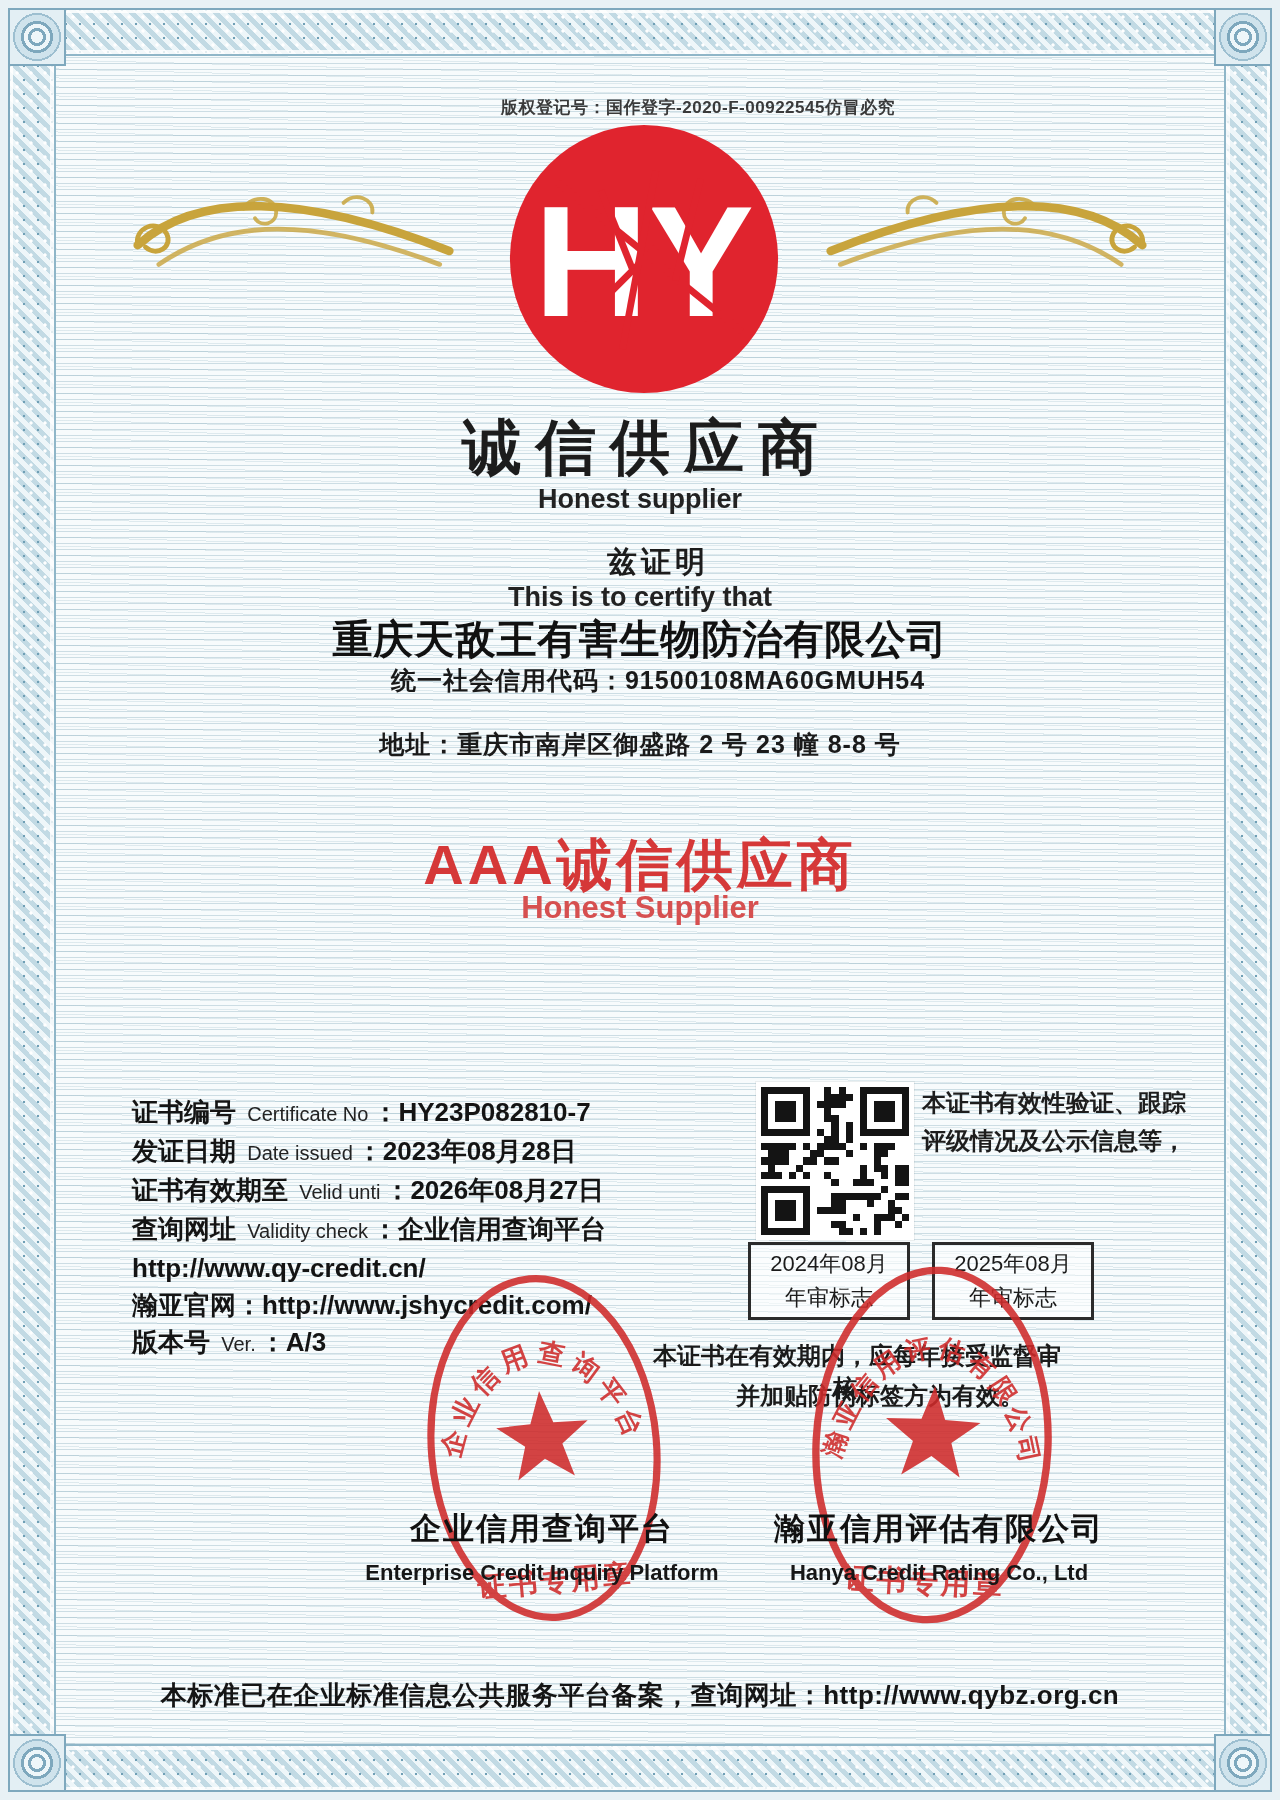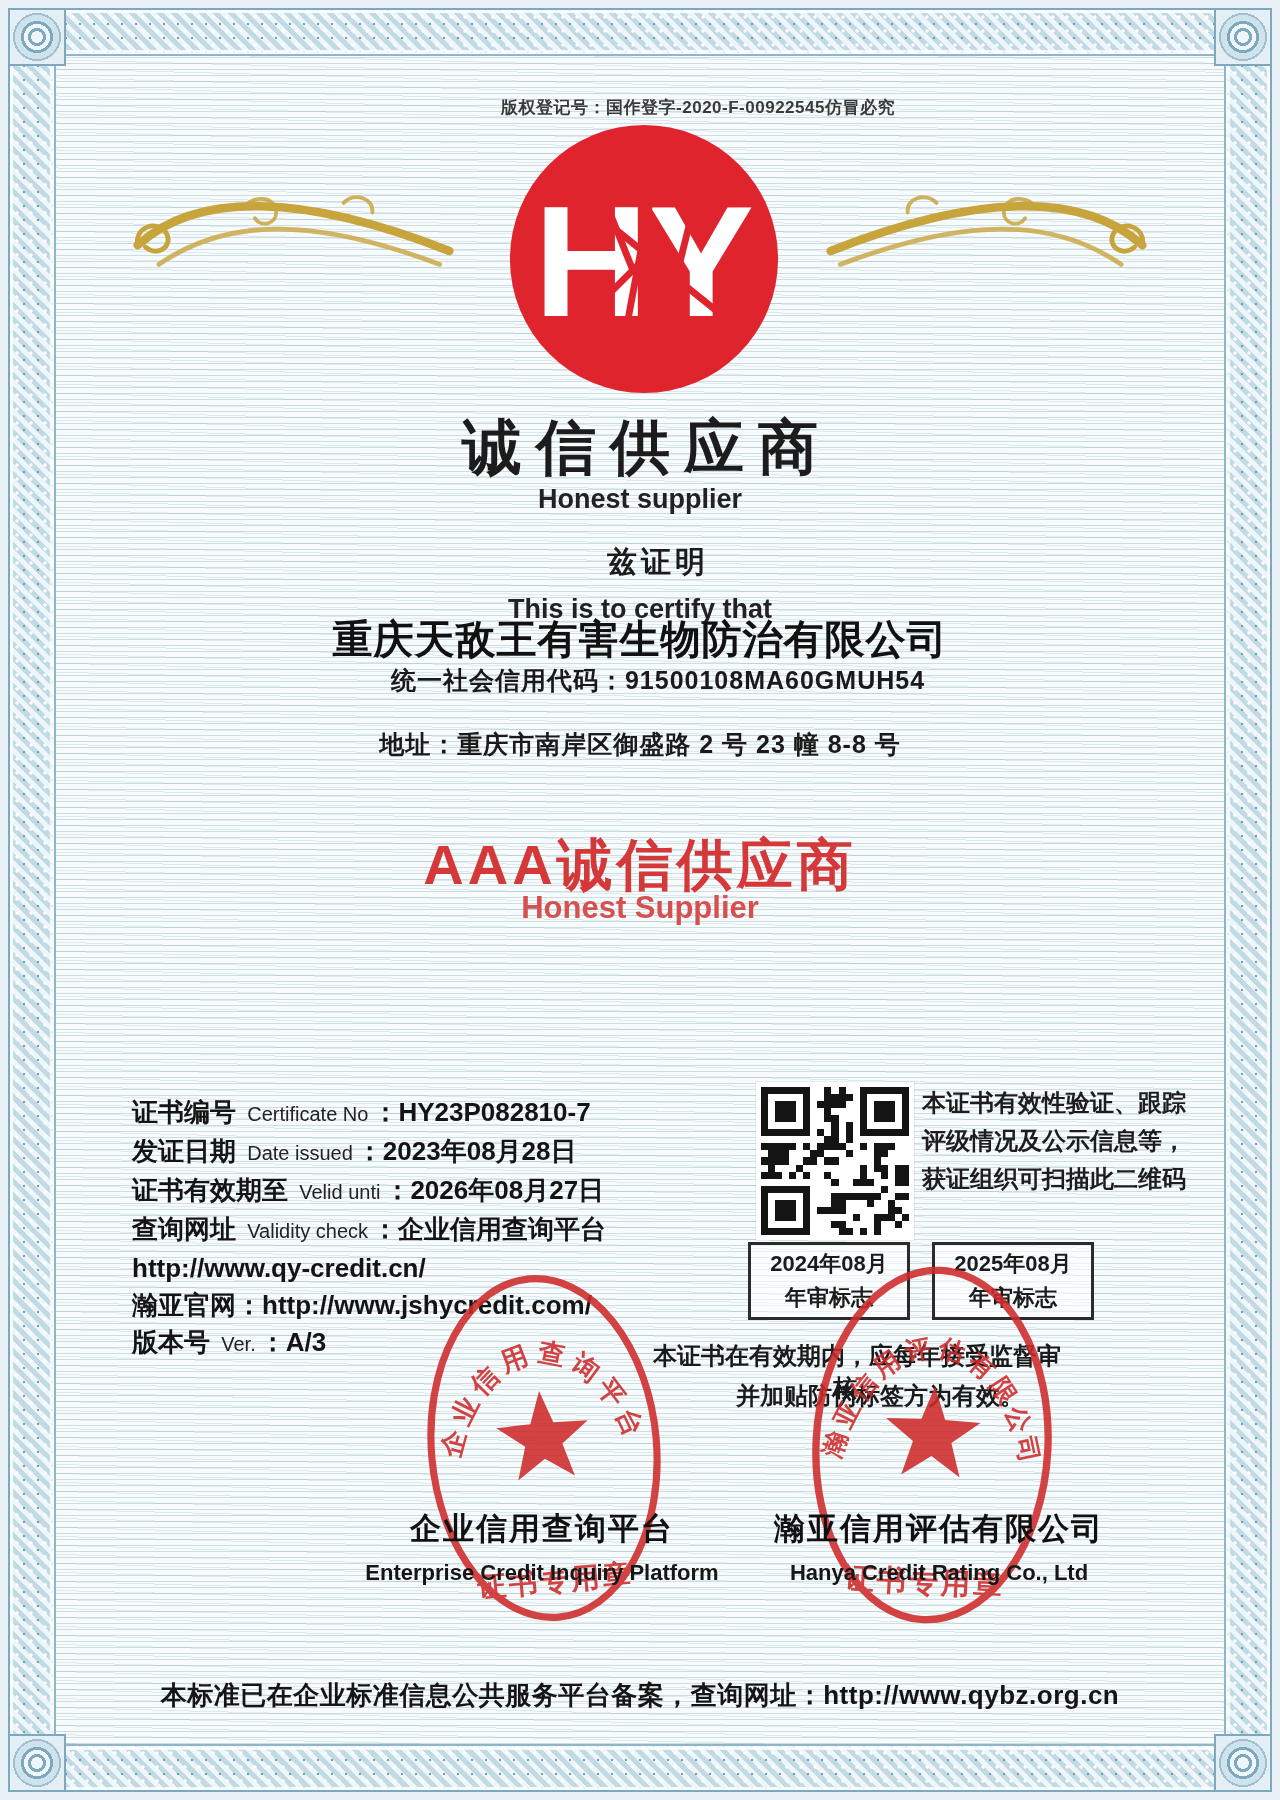--- a/index.html
+++ b/index.html
@@ -38,40 +38,40 @@
   }
   .abs { position:absolute; left:0; right:0; text-align:center; }
   .copyright { top:40px; font-size:17px; font-weight:600; color:#3a3a3a; transform:translateX(58px); letter-spacing:.5px; }
   .flourish { position:absolute; top:118px; width:335px; height:125px; }
   .flourish.left { left:70px; }
   .flourish.right { right:70px; transform:scaleX(-1); }
   .logo { position:absolute; top:66px; left:451px; width:274px; height:274px; }
   .title-zh { top:352px; font-size:60px; font-weight:600; color:#1c1c1c; letter-spacing:14px; text-indent:14px; }
   .title-en { top:428px; font-size:27px; font-weight:600; color:#222; }
   .certify-zh { top:486px; font-size:30px; font-weight:600; color:#1c1c1c; letter-spacing:4px;padding-left:36px; }
-  .certify-en { top:526px; font-size:27px; font-weight:600; color:#222;margin-top:12px; }
+  .certify-en { top:526px; font-size:27px; font-weight:600; color:#222; }
   .company { top:556px; font-size:40px; font-weight:800; color:#111; letter-spacing:1px; }
   .credit-code { top:608px; font-size:25px; font-weight:700; color:#1a1a1a; letter-spacing:1px;padding-left:36px; }
   .address { top:672px; font-size:25px; font-weight:700; color:#1a1a1a; letter-spacing:1px; }
   .rating-zh { top:772px; font-size:56px; font-weight:700; color:#d53838; letter-spacing:4px; }
   .rating-en { top:834px; font-size:31px; font-weight:600; color:#d65050; }
   .details { position:absolute; left:52px; top:1038px; width:580px; }
   .d-row { font-size:26px; color:#141414; line-height:37px; white-space:nowrap;margin-left:24px; }
   .d-row .zh { font-weight:700; }
   .d-row .en { font-size:20px; font-weight:500; color:#232323; margin:0 4px; }
   .d-row .val { font-weight:600; }
   .qr-wrap { position:absolute; left:700px; top:1026px; width:158px; height:158px; background:#fff; padding:5px; box-shadow:0 0 0 1px rgba(0,0,0,.05); }
   .qr-box { display:grid; grid-template-columns:repeat(21,1fr); grid-template-rows:repeat(21,1fr); width:148px; height:148px; background:#fff; }
   .qm { background:#141414; }
   .qr-note { position:absolute; left:866px; top:1028px; width:278px; font-size:24px; font-weight:600; color:#1d1d1d; line-height:38px; }
   .badges { position:absolute; left:692px; top:1186px; width:400px; display:flex; gap:22px; }
   .badge {
     width:162px; height:78px; border:3px solid #2b2b2b; background:rgba(255,255,255,.55);
     display:flex; flex-direction:column; align-items:center; justify-content:center; gap:4px;
-    font-size:22px; font-weight:700; color:#1b1b1b;
+    font-size:22px; font-weight:400; color:#1b1b1b;
   }
   .annual-note1 { position:absolute; left:596px; top:1284px; width:410px; text-align:center; font-size:24px; font-weight:700; color:#1a1a1a; }
   .annual-note2 { position:absolute; left:596px; top:1324px; width:400px; text-align:right; padding-right:28px; font-size:24px; font-weight:700; color:#1a1a1a; }
   .seal { position:absolute; opacity:.88; z-index:1; }
   .seal.left { left:354px; top:1188px; width:268px; height:408px; transform:rotate(-5deg); }
   .seal.right { left:738px; top:1182px; width:276px; height:414px; transform:rotate(3deg); }
   .org { position:absolute; text-align:center; z-index:2; }
   .org.left { left:266px; width:440px; }
   .org.right { left:658px; width:450px; }
   .org .org-zh { font-size:31px; font-weight:800; color:#111; letter-spacing:2px; margin-top:0; }
@@ -605,21 +605,20 @@
           <div class="qm"></div>
           <div></div>
           <div></div>
           <div></div>
           <div></div>
         </div>
     </div>
     <div class="qr-note">
       <div>本证书有效性验证、跟踪</div>
       <div>评级情况及公示信息等，</div>
-      <div>获证组织可扫描此二维码</div>
     </div>
 
     <div class="badges">
       <div class="badge">
         <div>2024年08月</div>
         <div>年审标志</div>
       </div>
       <div class="badge">
         <div>2025年08月</div>
         <div>年审标志</div>

